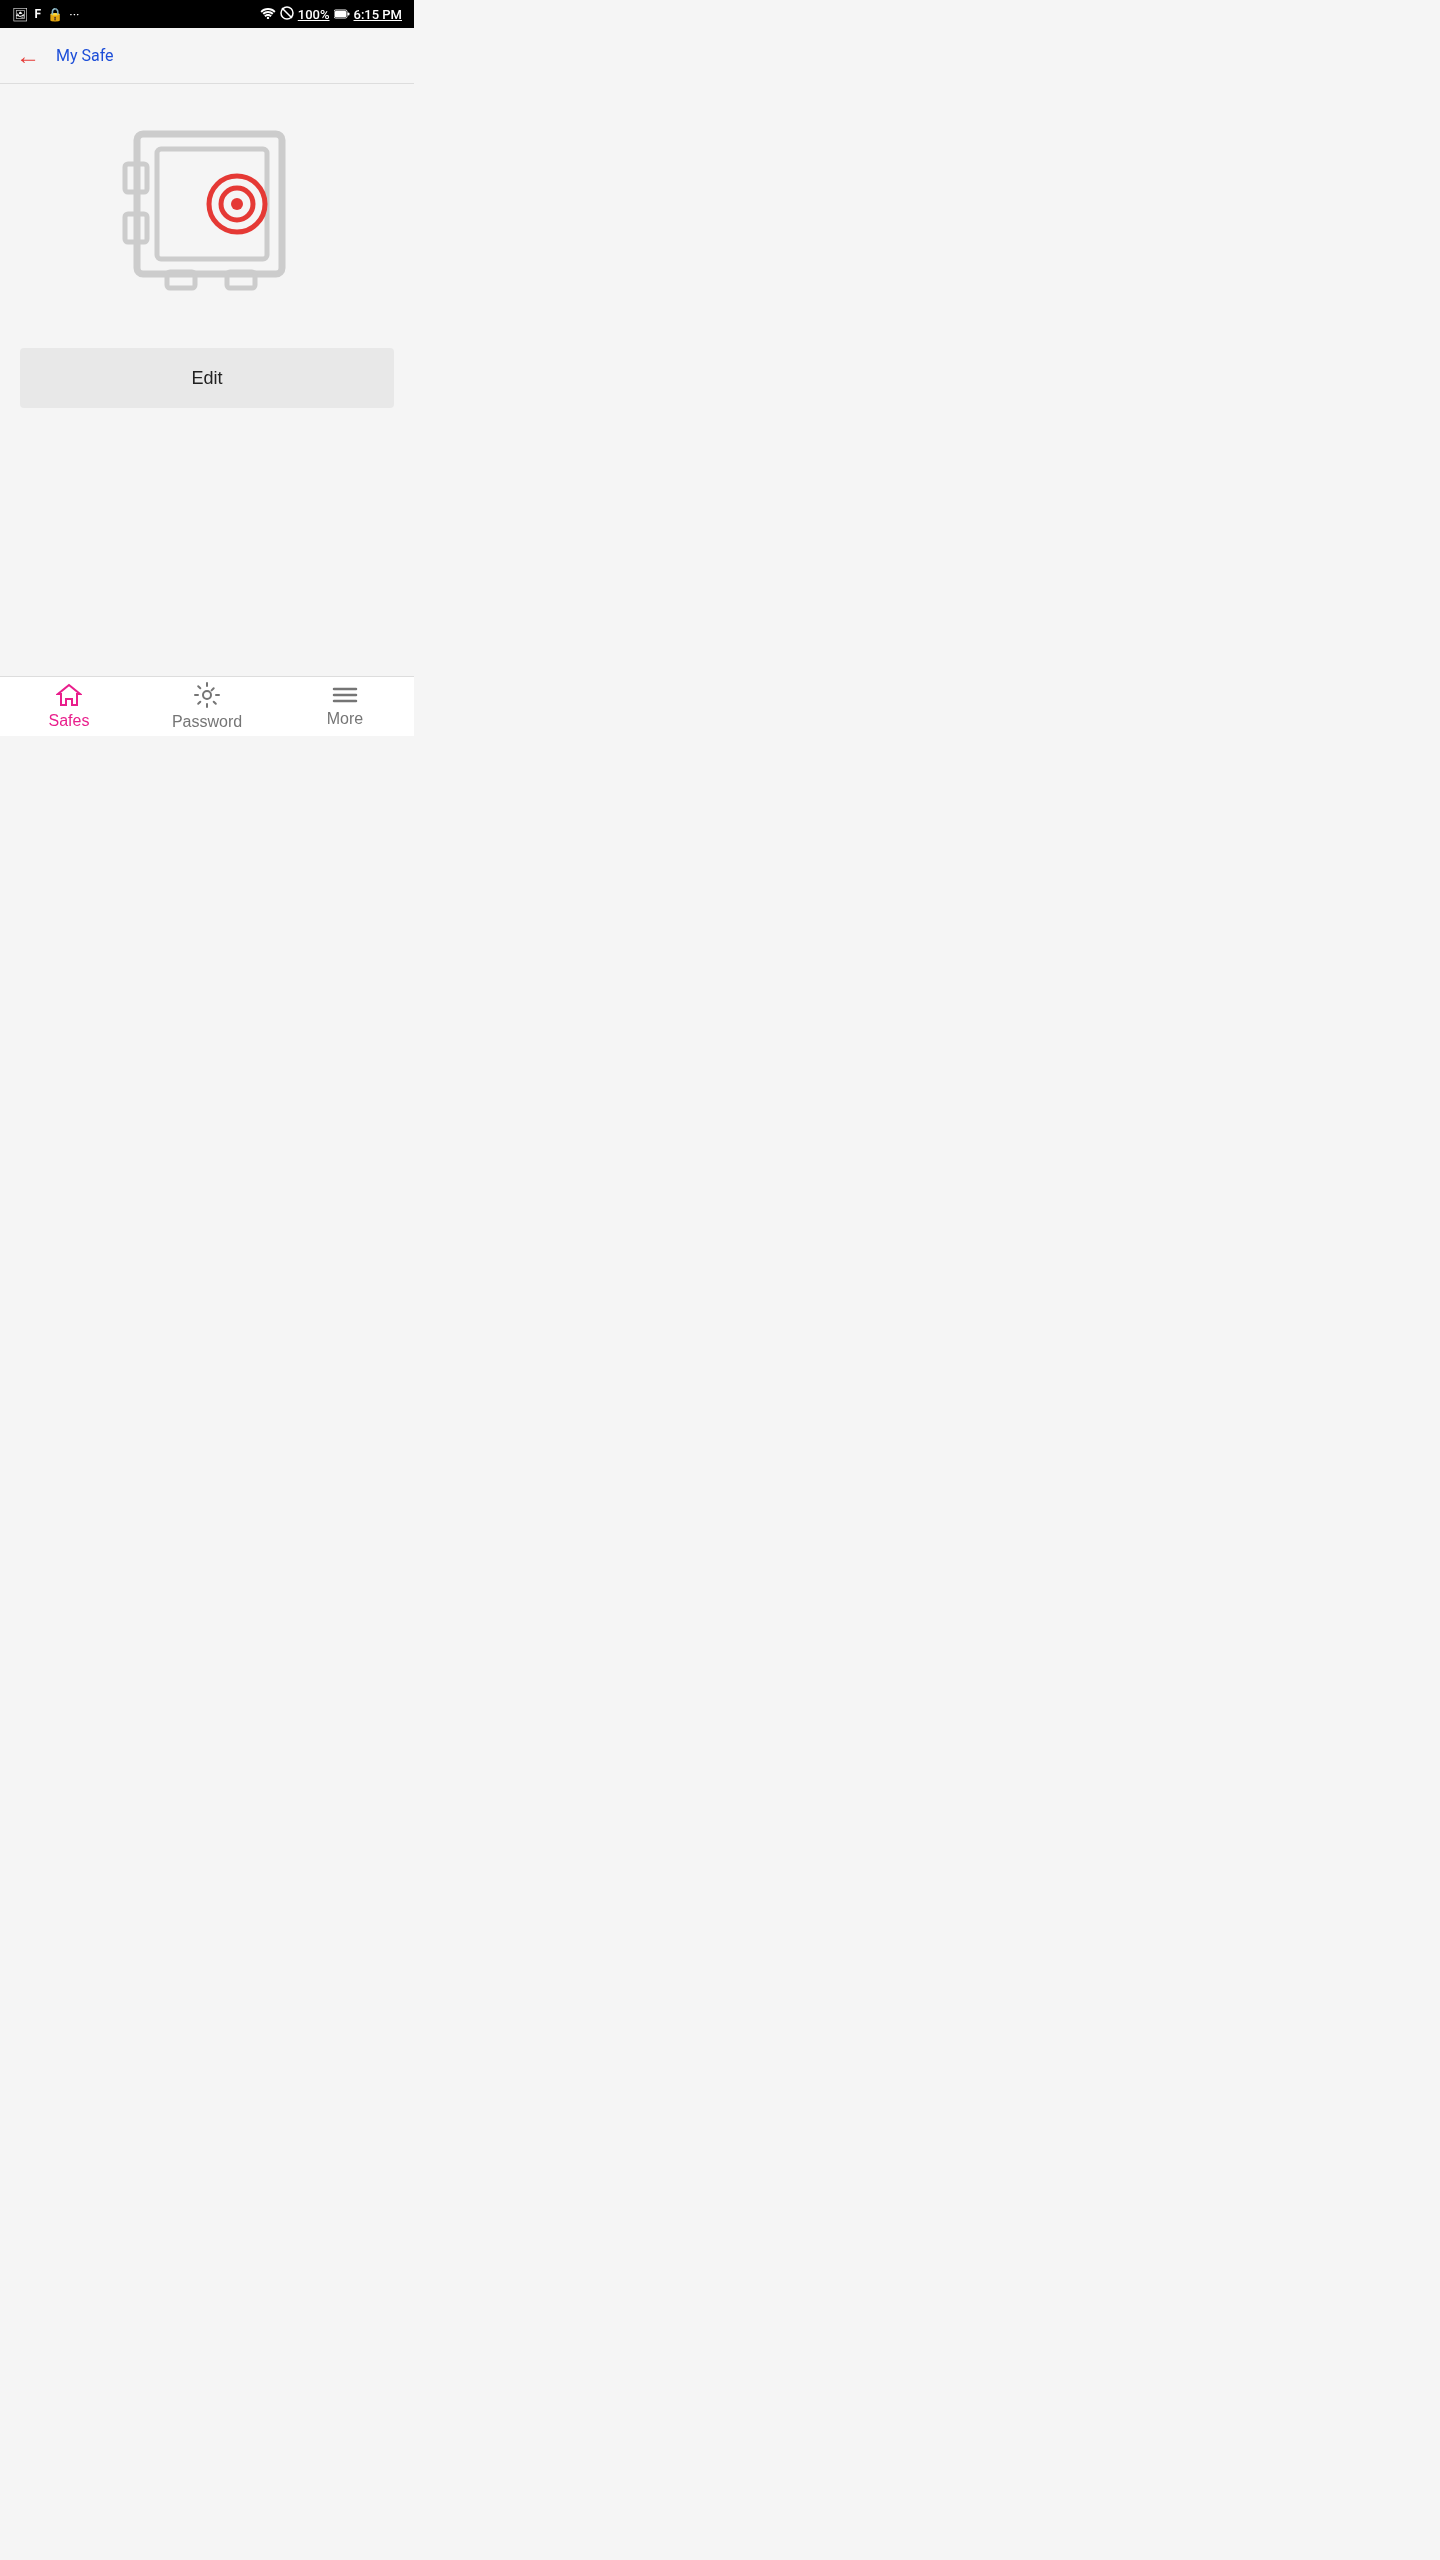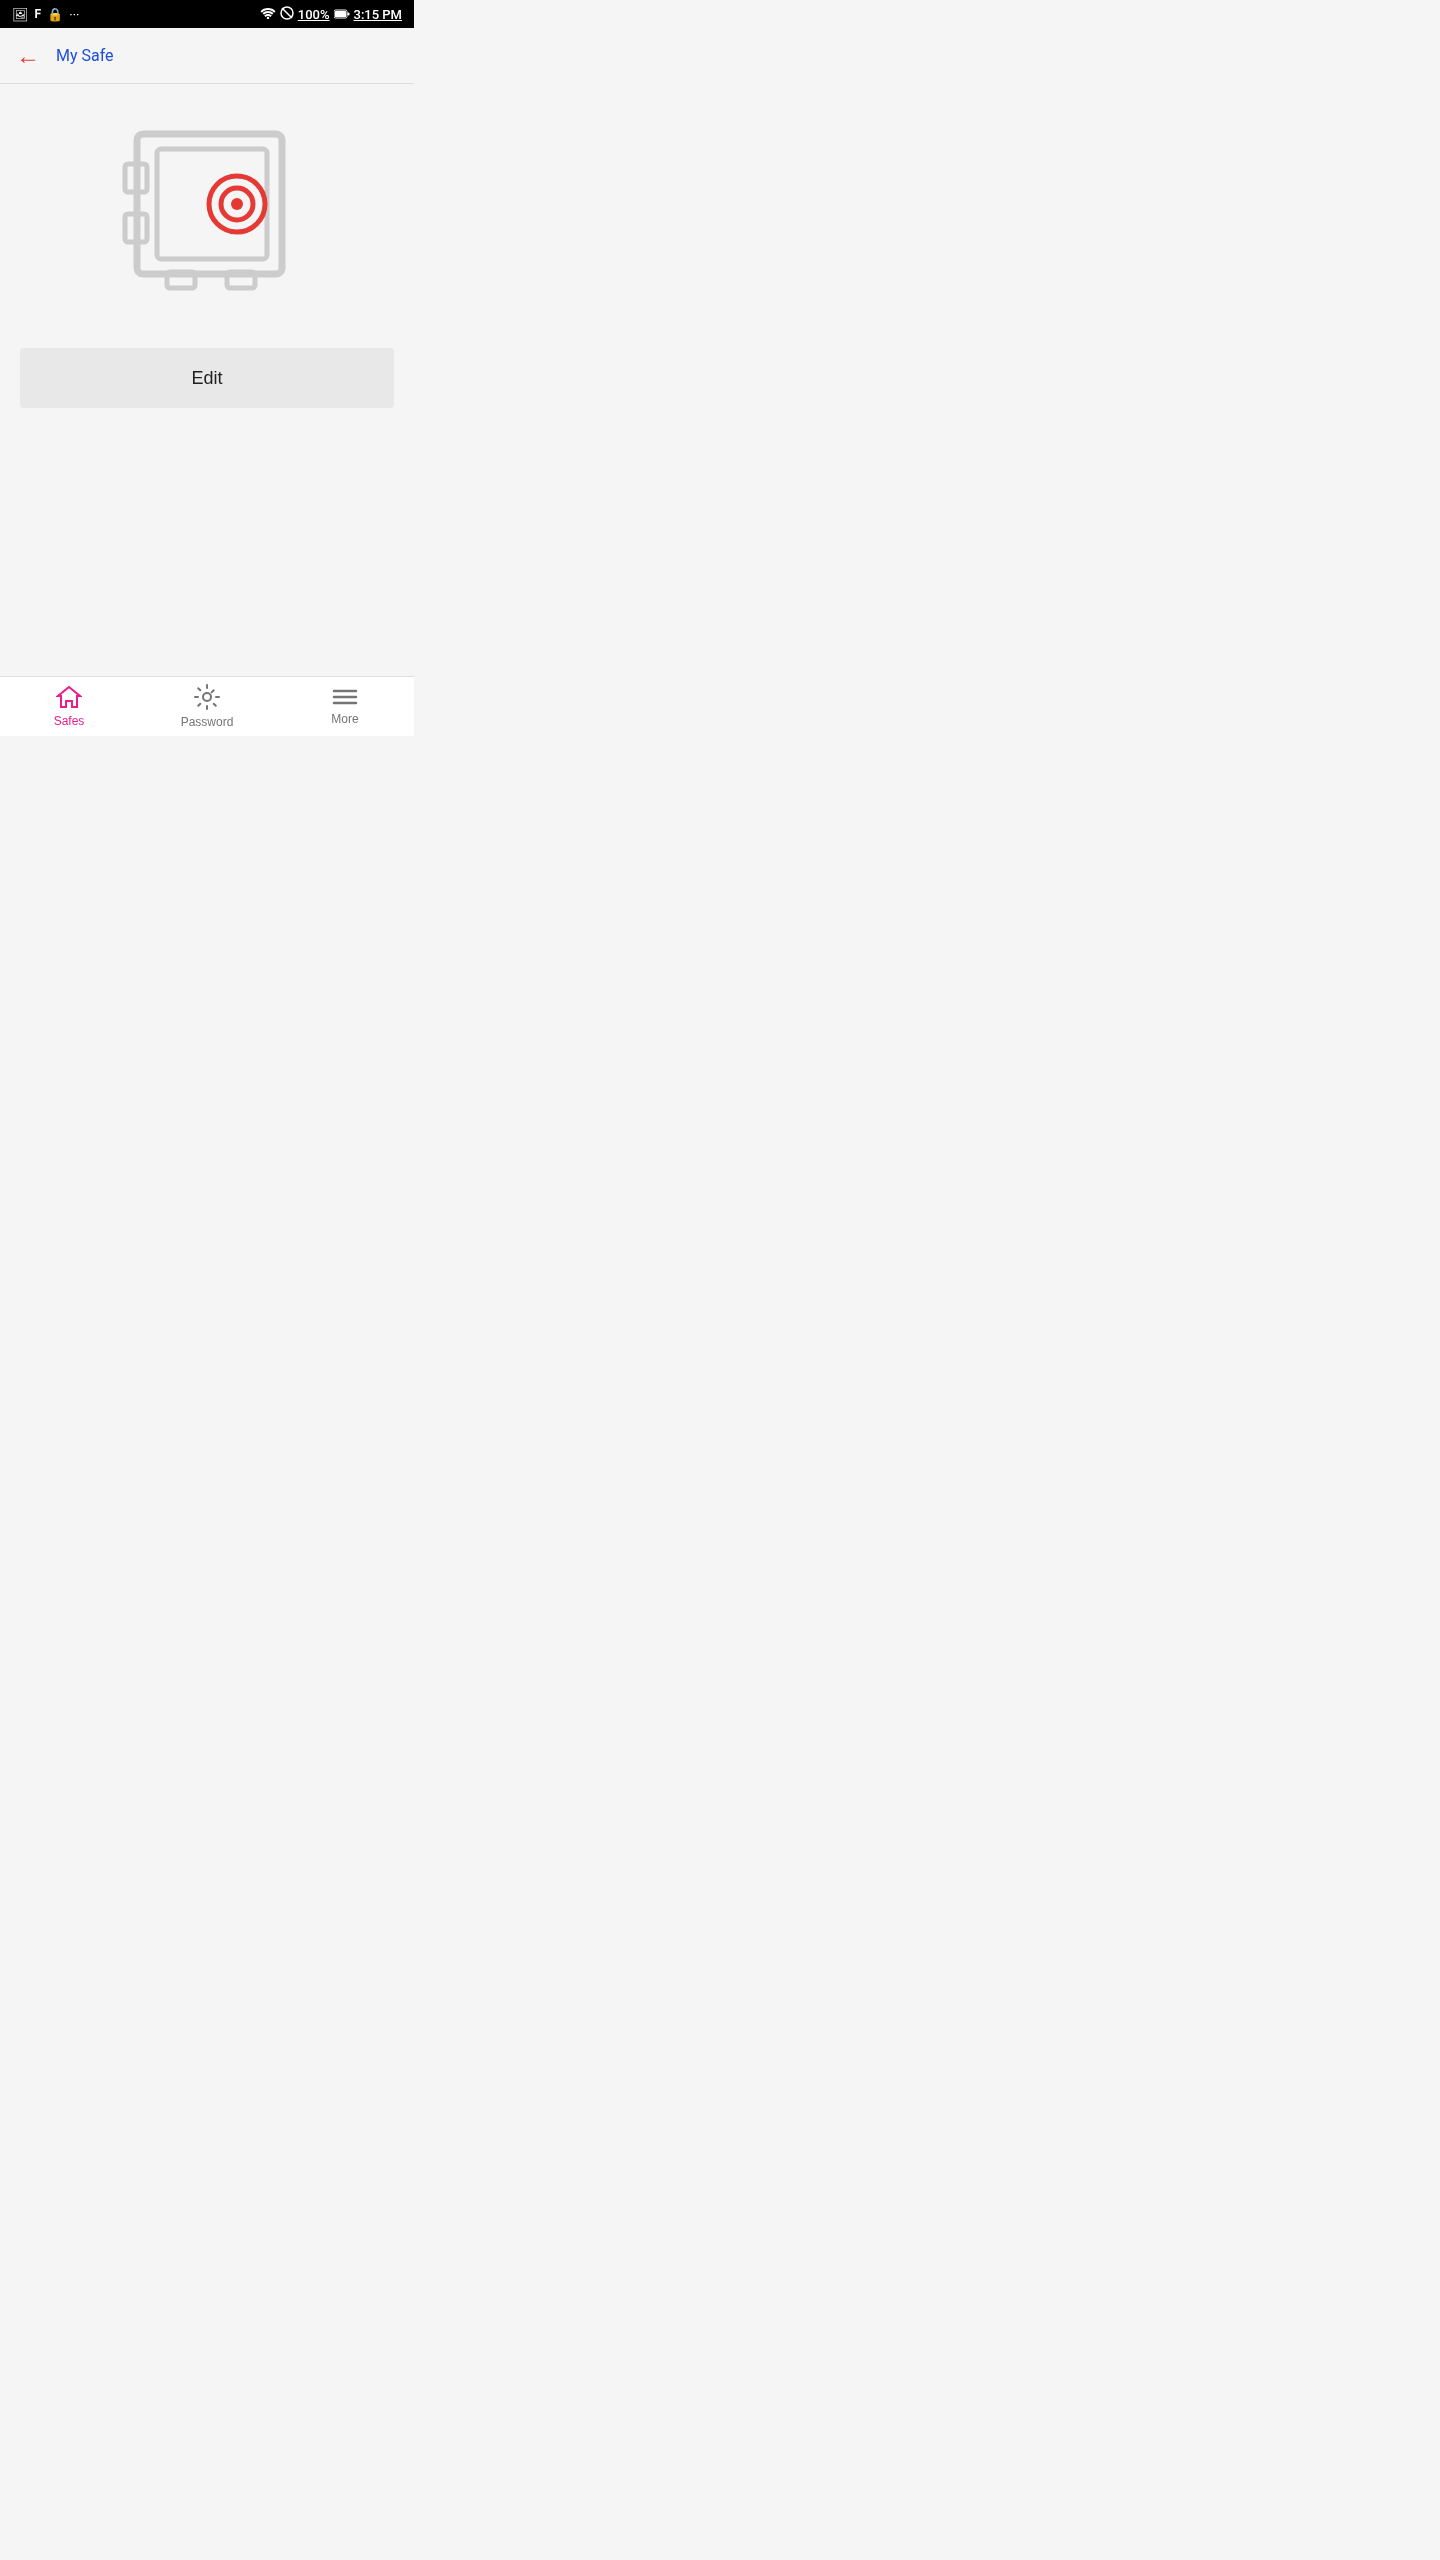--- a/index.html
+++ b/index.html
@@ -134,21 +134,21 @@
       flex-direction: column;
       align-items: center;
       justify-content: center;
       gap: 2px;
       cursor: pointer;
       background: none;
       border: none;
     }
 
     .nav-label {
-      font-size: 12px;
+      font-size: 16px;
     }
 
     .nav-label.active {
       color: #e91e8c;
     }
 
     .nav-label.inactive {
       color: #757575;
     }
   </style>
@@ -178,21 +178,21 @@
       </svg>
     </span>
     <span>100%</span>
     <span>
       <svg width="16" height="10" viewBox="0 0 16 10" fill="white">
         <rect x="0" y="1" width="13" height="8" rx="1.5" fill="none" stroke="white" stroke-width="1"></rect>
         <rect x="1" y="2" width="11" height="6" rx="0.5" fill="white"></rect>
         <rect x="13.5" y="3.5" width="2" height="3" rx="1" fill="white"></rect>
       </svg>
     </span>
-    <span>3:15 PM</span>
+    <span>6:15 PM</span>
   </div>
 </div>
 
 <div class="header">
   <button class="back-button">
     <span>←</span>
   </button>
   <span class="header-title">My Safe</span>
 </div>
 

